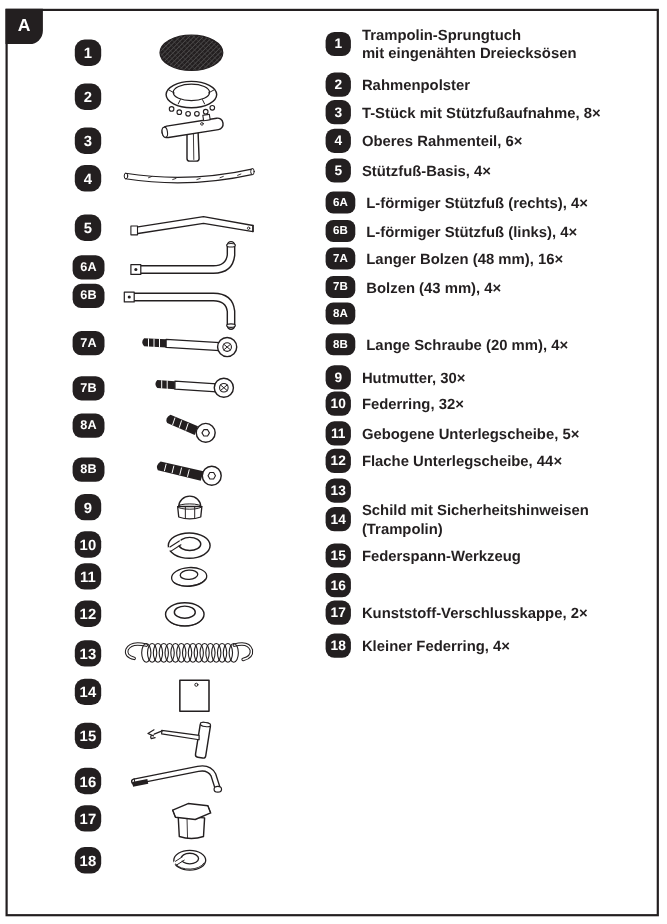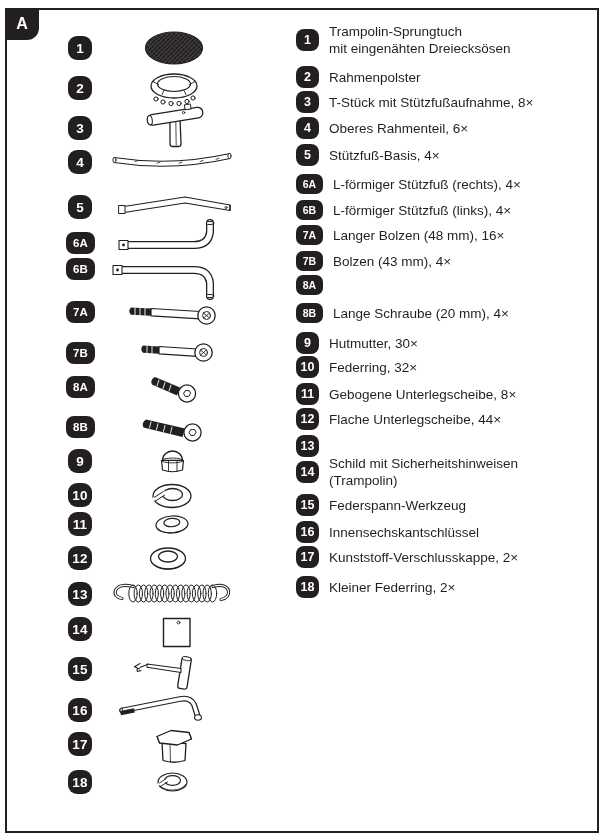--- a/index.html
+++ b/index.html
@@ -28,21 +28,21 @@
     position:absolute;left:296px;height:24px;display:flex;align-items:center;gap:10px;
   }
   .row.tall{height:34px;}
   .rb{
     background:#231f20;color:#fff;height:22px;min-width:23px;padding:0 3px;box-sizing:border-box;
     border-radius:8px;display:flex;align-items:center;justify-content:center;
     font-weight:bold;font-size:12.5px;flex:0 0 auto;
   }
   .rb.w{height:20px;min-width:27px;font-size:10.5px;border-radius:7px;}
   .rl{
-    font-size:13.5px;line-height:17px;color:#231f20;white-space:pre-line;
+    font-size:13.5px;line-height:17px;color:#231f20;white-space:pre-line;font-weight:bold;
   }
   .art{position:absolute;left:100px;top:20px;}
   .art *{vector-effect:none;}
 </style>
 </head>
 <body>
 
 <div class="page">
   <div class="frame"></div>
   <div class="section-tab">A</div>
@@ -323,43 +323,42 @@
   <div class="row" style="top:331px">
       <span class="rb">9</span>
       <span class="rl">Hutmutter, 30×</span>
     </div>
   <div class="row" style="top:355px">
       <span class="rb">10</span>
       <span class="rl">Federring, 32×</span>
     </div>
   <div class="row" style="top:382px">
       <span class="rb">11</span>
-      <span class="rl">Gebogene Unterlegscheibe, 8×</span>
+      <span class="rl">Gebogene Unterlegscheibe, 5×</span>
     </div>
   <div class="row" style="top:407px">
       <span class="rb">12</span>
       <span class="rl">Flache Unterlegscheibe, 44×</span>
     </div>
   <div class="row" style="top:434px">
       <span class="rb">13</span>
     </div>
   <div class="row tall" style="top:455px">
       <span class="rb">14</span>
       <span class="rl">Schild mit Sicherheitshinweisen
 (Trampolin)</span>
     </div>
   <div class="row" style="top:493px">
       <span class="rb">15</span>
       <span class="rl">Federspann-Werkzeug</span>
     </div>
   <div class="row" style="top:520px">
       <span class="rb">16</span>
-      <span class="rl">Innensechskantschlüssel</span>
     </div>
   <div class="row" style="top:545px">
       <span class="rb">17</span>
       <span class="rl">Kunststoff-Verschlusskappe, 2×</span>
     </div>
   <div class="row" style="top:575px">
       <span class="rb">18</span>
-      <span class="rl">Kleiner Federring, 2×</span>
+      <span class="rl">Kleiner Federring, 4×</span>
     </div>
 </div>
 
 </body></html>

